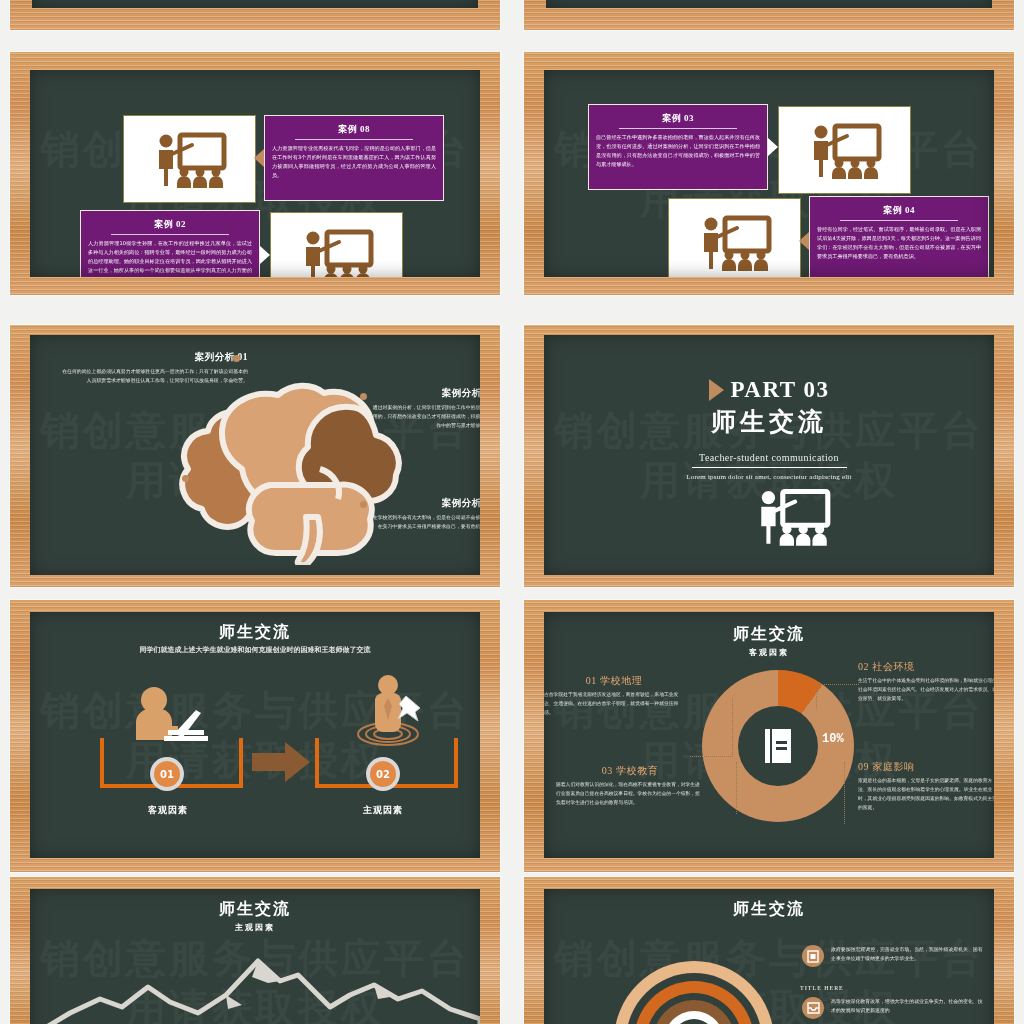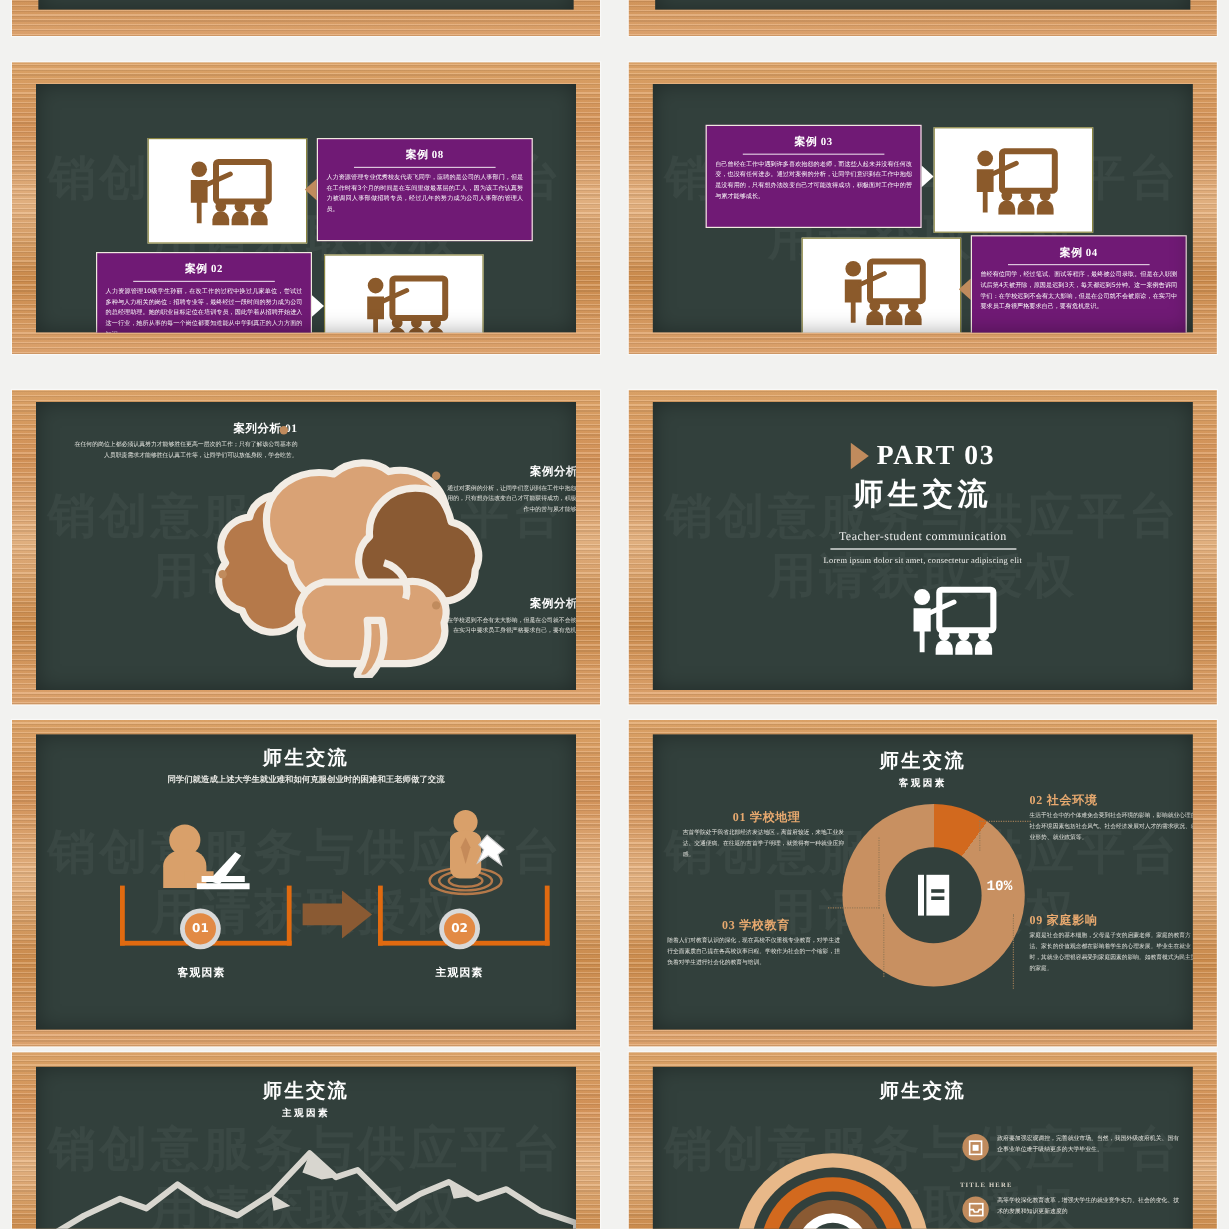--- a/index.html
+++ b/index.html
@@ -95,21 +95,21 @@
     width:26px;height:26px;border-radius:50%;background:#e28a45;
     display:flex;align-items:center;justify-content:center;
     color:#fff;font-weight:700;font-size:10px;font-style:normal;
     font-family:"DejaVu Sans","Liberation Sans",sans-serif;
   }
   .flab{position:absolute;color:#fff;font-weight:700;font-size:9px;letter-spacing:1px;text-align:center;}
 
   
   .donut{position:absolute;border-radius:50%;}
   .dlbl{position:absolute;}
-  .dlbl .h{color:#e8a96f;font-weight:700;font-size:10px;letter-spacing:.6px;}
+  .dlbl .h{color:#e8a96f;font-weight:400;font-size:10px;letter-spacing:.6px;}
   .dlbl .p{color:#e6e6e1;font-size:4.8px;line-height:1.85;margin-top:3px;
     font-family:"DejaVu Sans","Liberation Sans",sans-serif;}
   .pct{position:absolute;color:#fff;font-weight:700;font-size:12px;
     font-family:Liberation Mono, monospace;}
   .lead{position:absolute;border-color:#9a7a55;border-style:dotted;}
 
   
   .ring{position:absolute;border-radius:50%;}
   .bullet{position:absolute;display:flex;gap:7px;align-items:flex-start;}
   .bic{width:22px;height:22px;border-radius:50%;background:#c08b5d;
@@ -284,21 +284,21 @@
     </div>
   </div>
 
   <div class="slide" style="left:524px;top:325px;width:490px;height:262px;">
     <div class="board" style="left:20px;top:10px;right:20px;bottom:12px;">
       <div class="wm">
         <span>销创意服务与供应平台</span>
           <span>用请获取授权</span>
       </div>
 
-      <div class="part-wrap" style="top:32px;">
+      <div class="part-wrap" style="top:42px;">
         <div class="part-row">
           <span class="tri"></span>
           <span class="part-en">PART 03</span>
         </div>
         <div class="part-cn">师生交流</div>
         <div class="part-sub">Teacher-student communication</div>
         <div class="part-line"></div>
         <div class="part-lorem">Lorem ipsum dolor sit amet, consectetur adipiscing elit</div>
       </div>
 
@@ -386,21 +386,21 @@
                   background:conic-gradient(#d2691e 0deg 36deg, #c89061 36deg 360deg);"></div>
       <div class="donut" style="left:194px;top:94px;width:80px;height:80px;background:#32403c;"></div>
       <svg width="30" height="36" viewBox="0 0 30 36" style="position:absolute;left:219px;top:116px;">
         <rect x="2" y="1" width="5" height="34" fill="#ffffff"></rect>
         <rect x="9" y="1" width="19" height="34" fill="#ffffff"></rect>
         <rect x="13" y="13" width="11" height="3" fill="#32403c"></rect>
         <rect x="13" y="19" width="11" height="3" fill="#32403c"></rect>
       </svg>
       <div class="pct" style="left:278px;top:120px;">10%</div>
 
-      <div class="dlbl" style="left:25px;top:62px;width:140px;text-align:left;">
+      <div class="dlbl" style="left:0;top:62px;width:140px;text-align:left;">
         <div class="h" style="text-align:center;">01 学校地理</div>
         <div class="p">吉首学院处于我省北部经济发达地区，离首府较近，来地工业发达、交通便病。在往返的吉首学子明理，就觉得有一种就业压抑感。</div>
       </div>
       <div class="lead" style="left:146px;top:86px;width:42px;height:58px;border-width:0 1px 1px 0;"></div>
 
       <div class="dlbl" style="left:314px;top:48px;width:140px;">
         <div class="h">02 社会环境</div>
         <div class="p">生活于社会中的个体难免会受到社会环境的影响，影响就业心理的社会环境因素包括社会风气、社会经济发展对人才的需求状况、就业形势、就业政策等。</div>
       </div>
       <div class="lead" style="left:272px;top:72px;width:42px;height:24px;border-width:1px 0 0 1px;"></div>

